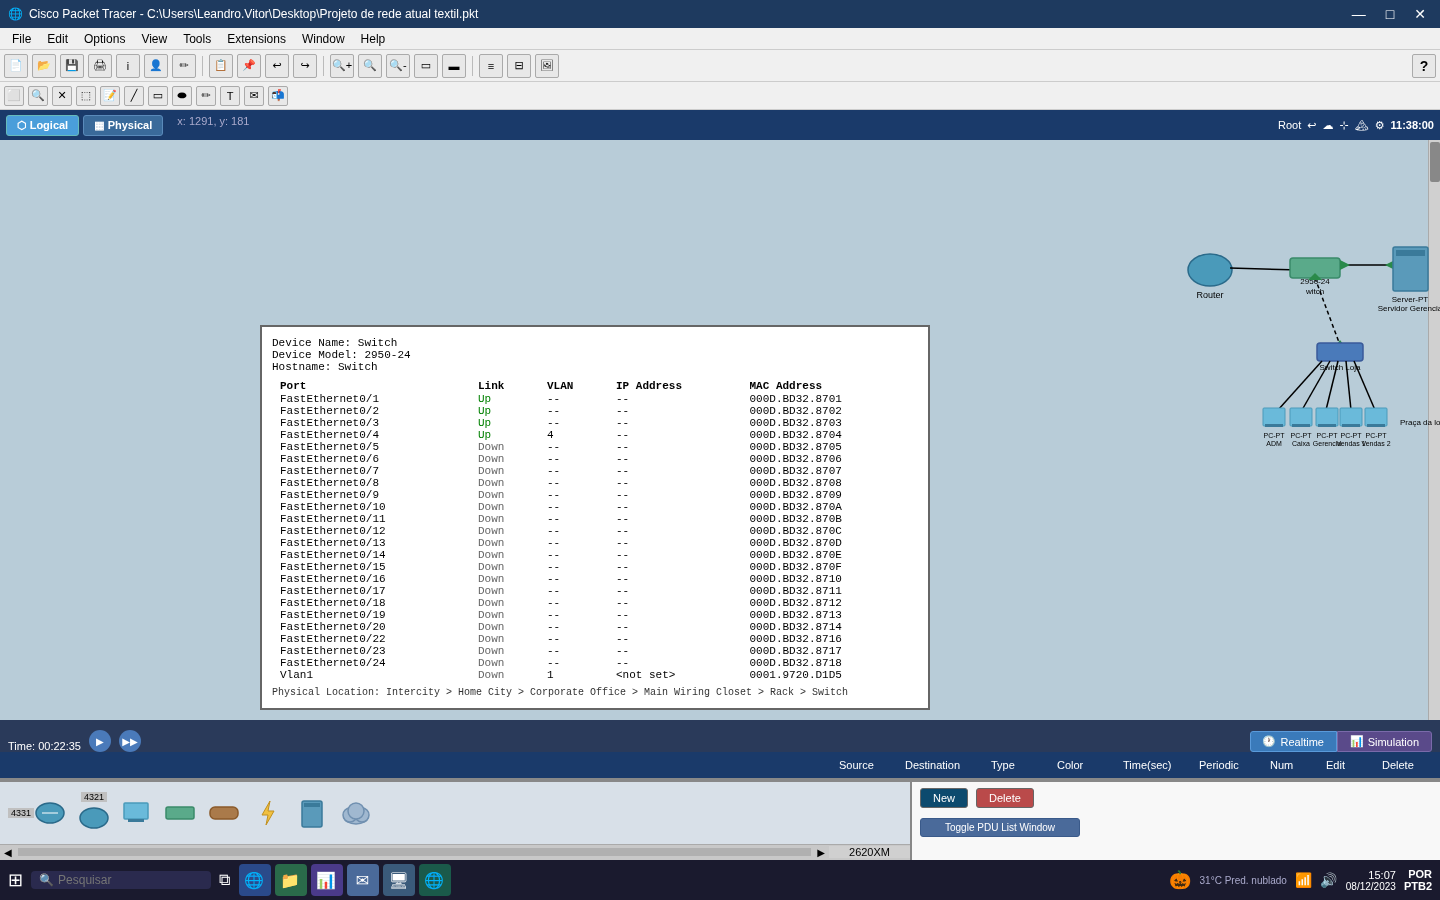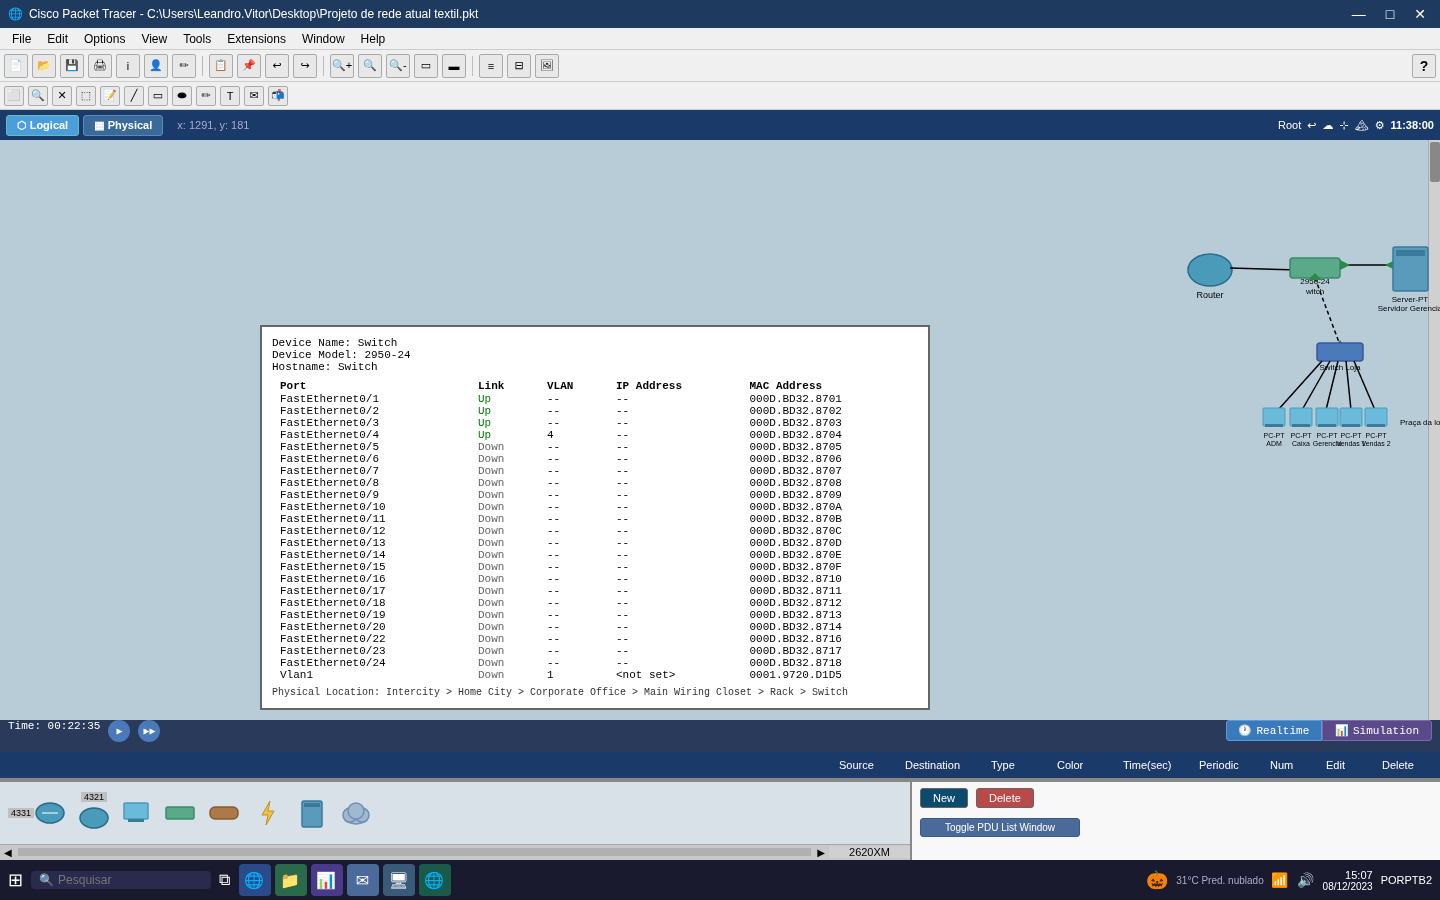--- a/index.html
+++ b/index.html
@@ -68,21 +68,21 @@
     #mode-bar {
       background: #1a3a6a;
       height: 30px;
       display: flex;
       align-items: center;
       justify-content: space-between;
       padding: 0 6px;
       color: white;
       font-size: 11px;
     }
-    #mode-bar .mode-left { display: flex; align-items: center; gap: 4px; }
+    #mode-bar .mode-left { display: flex; gap: 4px; }
     .mode-btn {
       padding: 3px 10px;
       border-radius: 3px;
       cursor: pointer;
       font-size: 11px;
       font-weight: bold;
     }
     .mode-btn.active-logical { background: #4a9eda; color: white; border: 1px solid #6bb; }
     .mode-btn.active-physical { background: #3a6a9a; color: white; border: 1px solid #5a8aba; }
     #mode-bar .coords { color: #aac; margin-left: 10px; font-size: 11px; }
@@ -225,26 +225,25 @@
       padding: 3px 24px;
       cursor: pointer;
       font-size: 10px;
     }
 
     
     #time-bar {
       background: #2a3a5a;
       height: 32px;
       display: flex;
-      align-items: flex-start;
+      align-items: flex-end;
       padding: 0 8px;
       color: white;
       font-size: 11px;
       gap: 8px;
-      font-family: Liberation Mono, monospace;
     }
     .play-btn {
       width: 22px; height: 22px;
       background: #4a7aba;
       border-radius: 11px;
       display: flex; align-items: center; justify-content: center;
       cursor: pointer;
       font-size: 10px;
     }
     .fast-btn {
@@ -796,18 +795,18 @@
 
   <div style="display:flex; align-items:center; gap:8px;">
     <span style="font-size:18px;">🎃</span>
     <span style="font-size:10px; color:#aac;">31°C  Pred. nublado</span>
     <span style="font-size:14px;">📶</span>
     <span style="font-size:14px;">🔊</span>
     <div style="display:flex; flex-direction:column; align-items:flex-end;">
       <span style="font-size:11px;">15:07</span>
       <span style="font-size:10px;">08/12/2023</span>
     </div>
-    <div style="display:flex; align-items:flex-end;">
+    <div style="display:flex; flex-direction:column; align-items:flex-end;font-weight:bold;">
       <span style="font-size:11px;">POR</span>
       <span style="font-size:11px;">PTB2</span>
     </div>
   </div>
 </div>
 
 </body></html>

